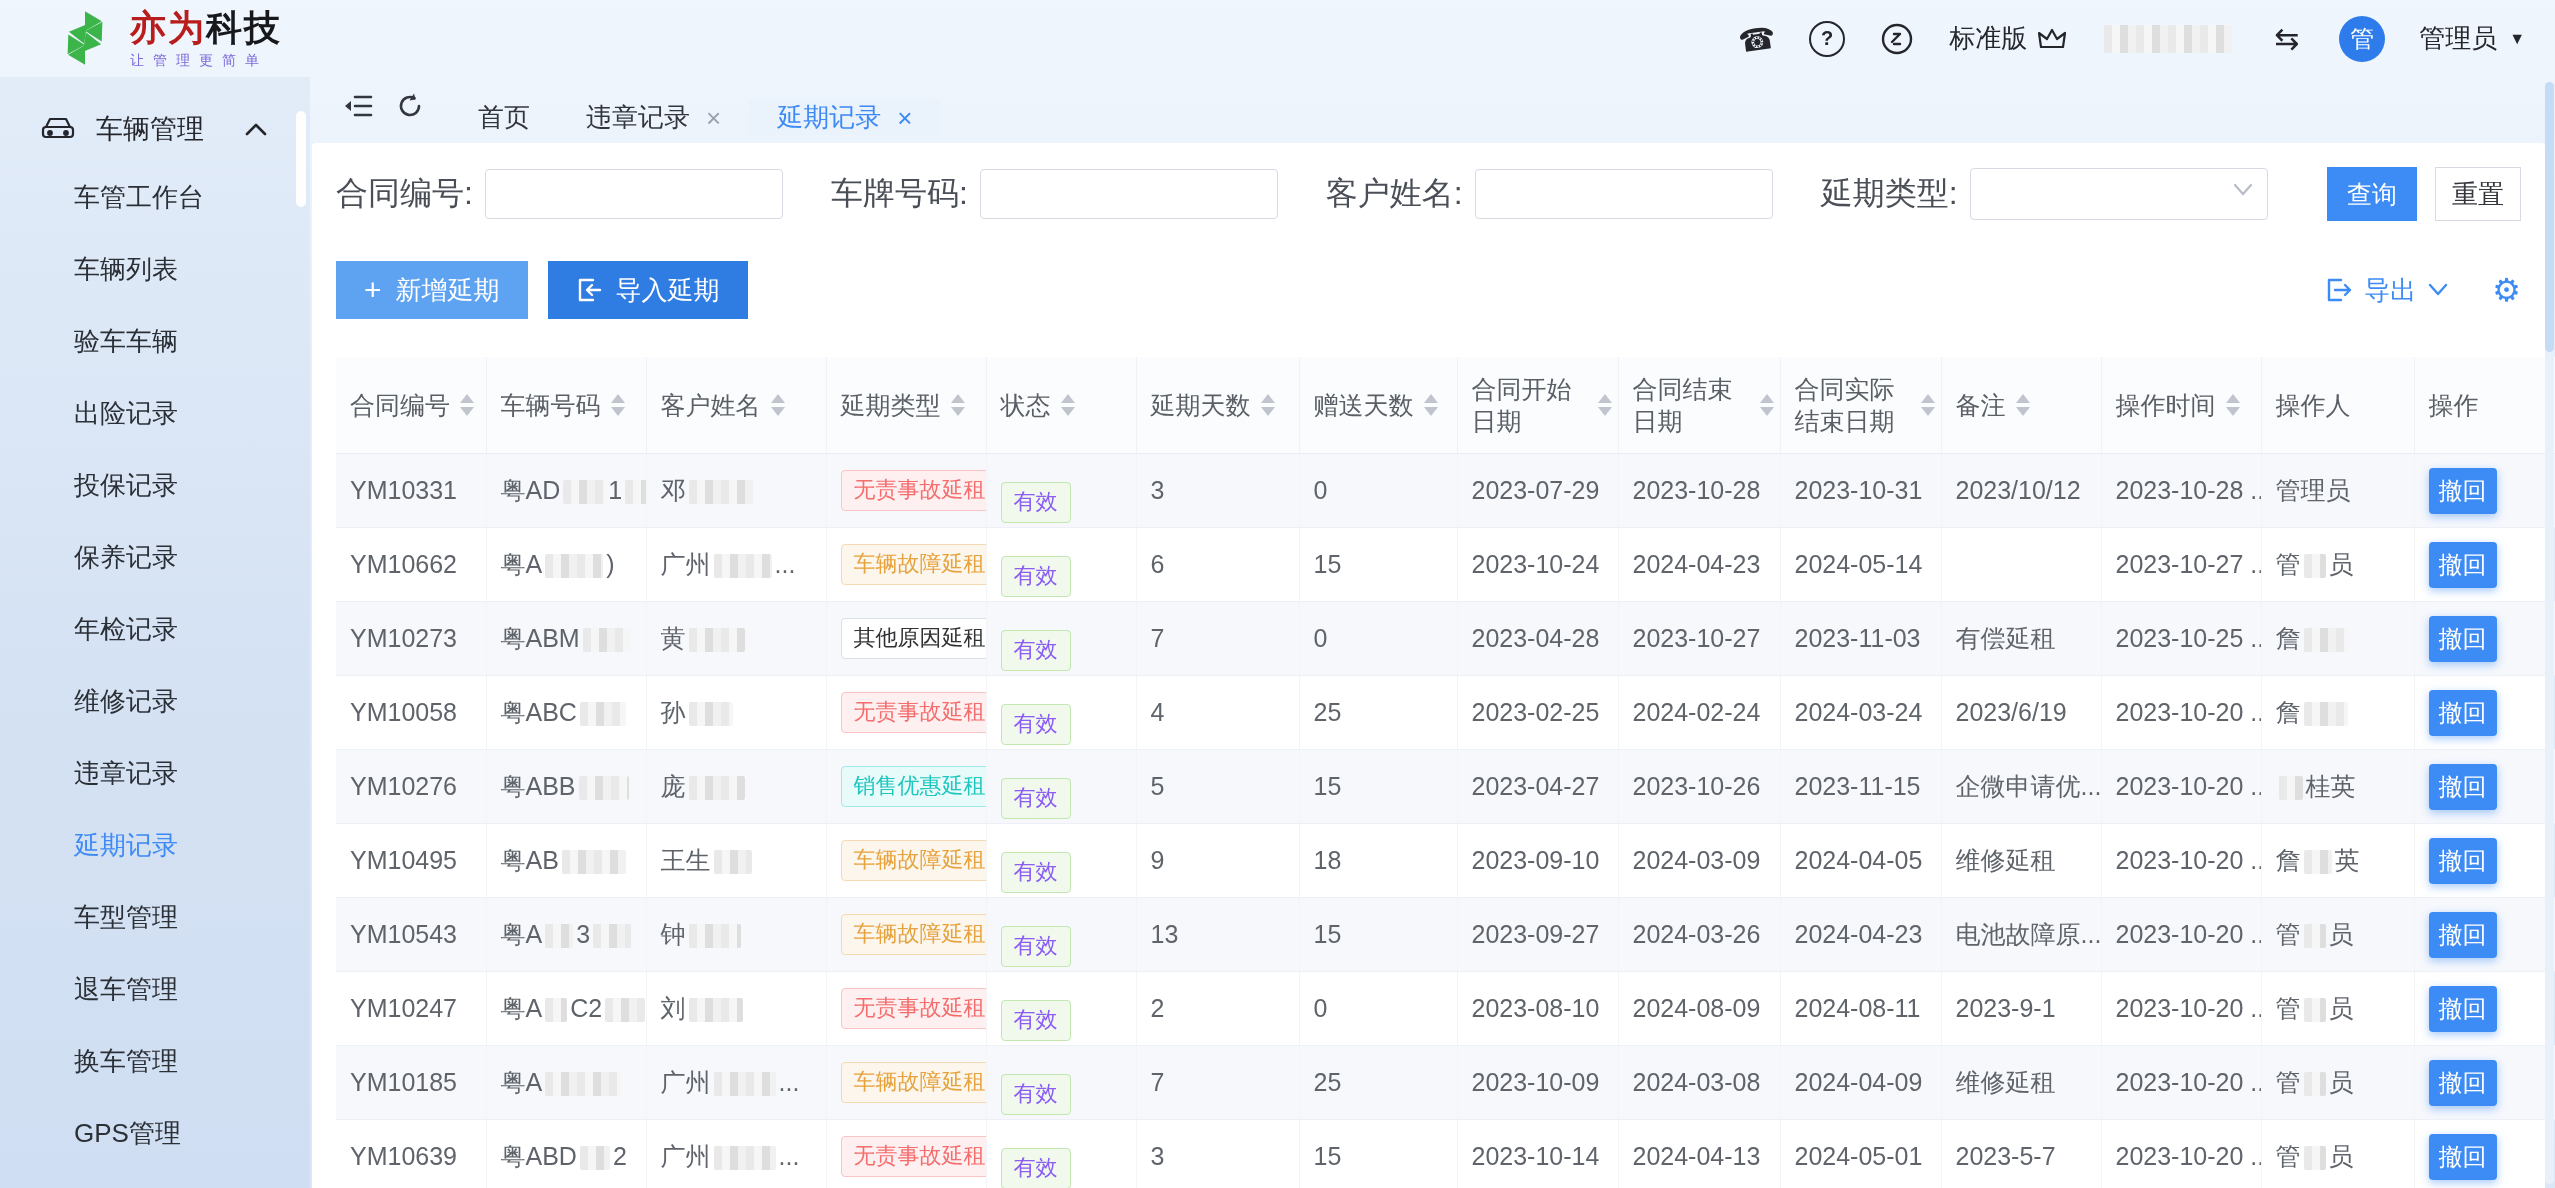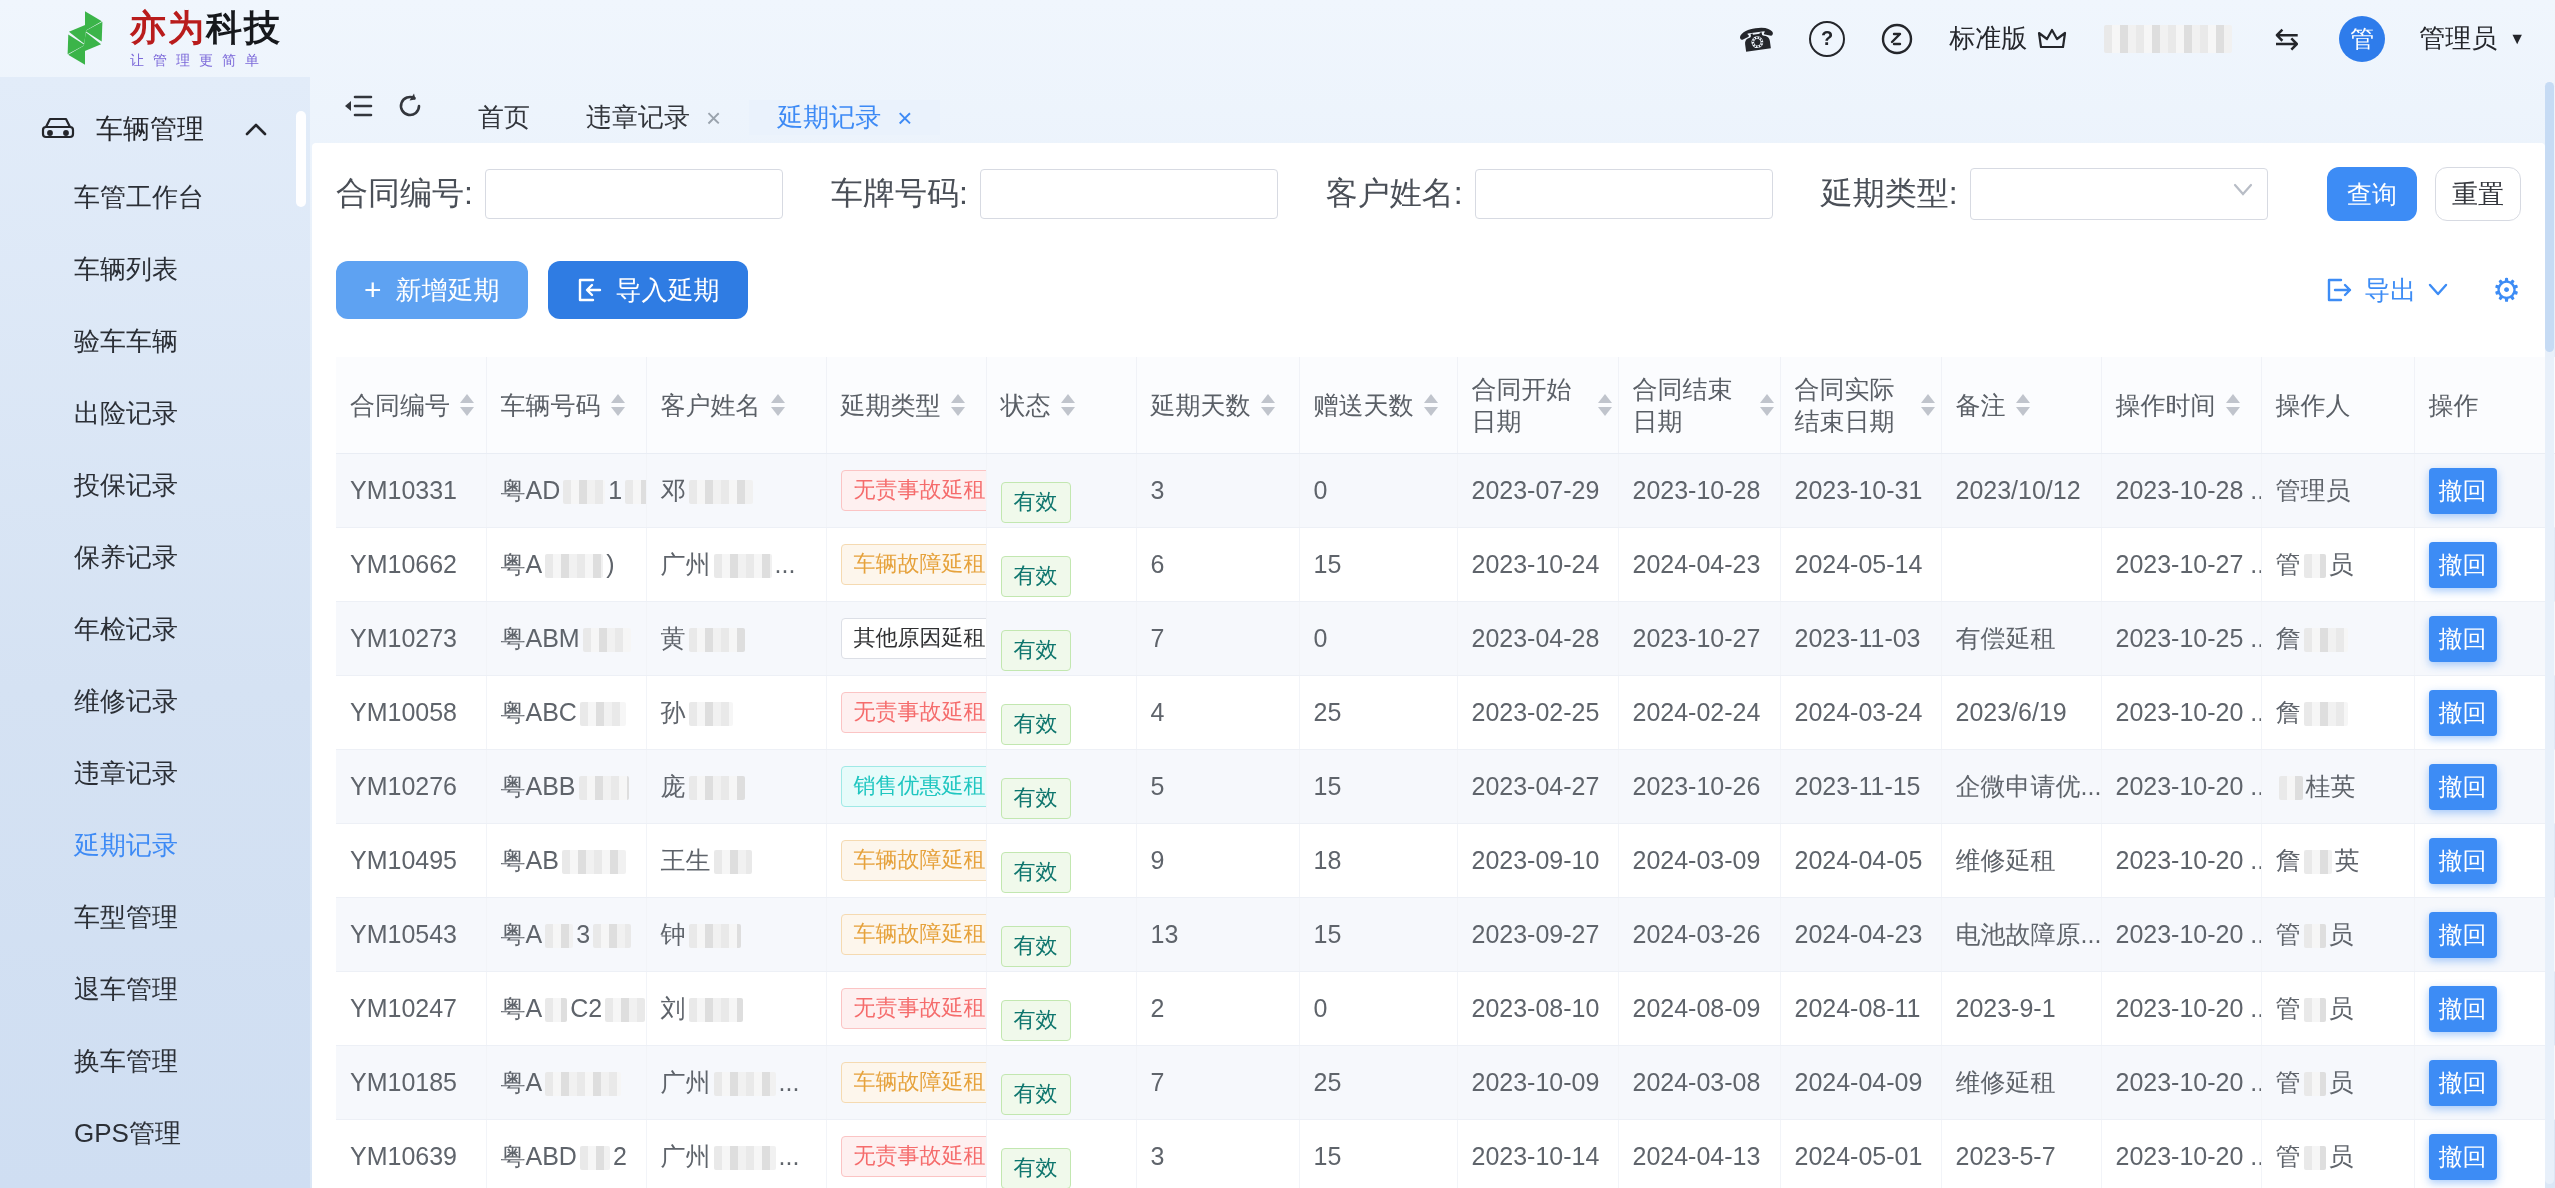--- a/index.html
+++ b/index.html
@@ -51,21 +51,21 @@
   .content{flex:1;padding:8px 10px 0 2px;}
   .card{background:#fff;border-radius:4px;height:1200px;padding:24px 24px 0;box-sizing:border-box;}
   
   .filters{display:flex;align-items:center;}
   .f-field{display:flex;align-items:center;margin-right:48px;}
   .f-label{font-size:32px;color:#4a4f57;margin-right:12px;white-space:nowrap;}
   .f-input{width:272px;height:48px;border:1px solid #d7dae2;border-radius:4px;background:#fff;font-size:24px;padding:0 12px;box-sizing:content-box;outline:none;color:#303133;}
   .f-select{position:relative;width:296px;height:50px;border:1px solid #d7dae2;border-radius:4px;background:#fff;cursor:pointer;}
   .f-select svg{position:absolute;right:14px;top:14px;}
   .f-actions{margin-left:auto;display:flex;gap:18px;}
-  .btn{cursor:pointer;border-radius:12px;font-family:inherit;}
+  .btn{cursor:pointer;border-radius:0;font-family:inherit;}
   .btn-primary{min-width:90px;height:54px;background:#3d8cf5;color:#fff;border:none;font-size:25px;}
   .btn-plain{min-width:86px;height:54px;background:#fff;border:1px solid #d7dae2;color:#33363c;font-size:26px;}
   
   .toolbar{margin-top:40px;display:flex;align-items:center;}
   .btn-big{height:58px;padding:0 28px;color:#fff;font-size:26px;border:none;display:flex;align-items:center;gap:14px;margin-right:20px;}
   .btn-add{background:#5ea2f2;}
   .btn-import{background:#2f7ce3;}
   .toolbar-right{margin-left:auto;display:flex;align-items:center;gap:44px;}
   .export-link{display:flex;align-items:center;gap:12px;color:#3d8cf5;font-size:26px;cursor:pointer;}
   .gear{font-size:32px;color:#3d8cf5;cursor:pointer;line-height:1;}
@@ -81,21 +81,21 @@
   .tri-dn{width:0;height:0;border-left:7px solid transparent;border-right:7px solid transparent;border-top:9px solid #c0c4cc;}
   tbody td{height:73px;font-size:25px;color:#5f646b;padding:0 6px 0 14px;
     border-bottom:1px solid #edf0f6;border-right:1px solid #f2f4f8;white-space:nowrap;overflow:hidden;}
   tbody td:last-child{border-right:none;}
   tr.striped td{background:#f6f8fc;}
   .tag{display:inline-block;font-size:22px;padding:6px 12px;border-radius:4px;border:1px solid;line-height:1.2;}
   .tag-danger{color:#f56c6c;background:#fef0f0;border-color:#fbc4c4;}
   .tag-warning{color:#e6a23c;background:#fdf6ec;border-color:#f5dab1;}
   .tag-teal{color:#1fc6c0;background:#e6fbfa;border-color:#9fe9e6;}
   .tag-plain{color:#303133;background:#fff;border-color:#dcdfe6;}
-  .tag-success{color:#0f766e;background:#f0f9eb;border-color:#c2e7b0;margin-top:24px;}
+  .tag-success{color:#8b5cf6;background:#f0f9eb;border-color:#c2e7b0;margin-top:24px;}
   .btn-recall{width:68px;height:46px;background:#3d8cf5;color:#fff;border:none;border-radius:4px;font-size:24px;
     box-shadow:0 3px 8px rgba(61,140,245,.45);cursor:pointer;}
   
   .v-scrollbar{position:absolute;right:1px;top:82px;bottom:4px;width:9px;border-radius:5px;background:#e8f0fa;}
   .v-thumb{width:9px;height:270px;border-radius:5px;background:#c6dbf4;}
   svg{display:block;}
 </style>
 </head>
 <body>
 

